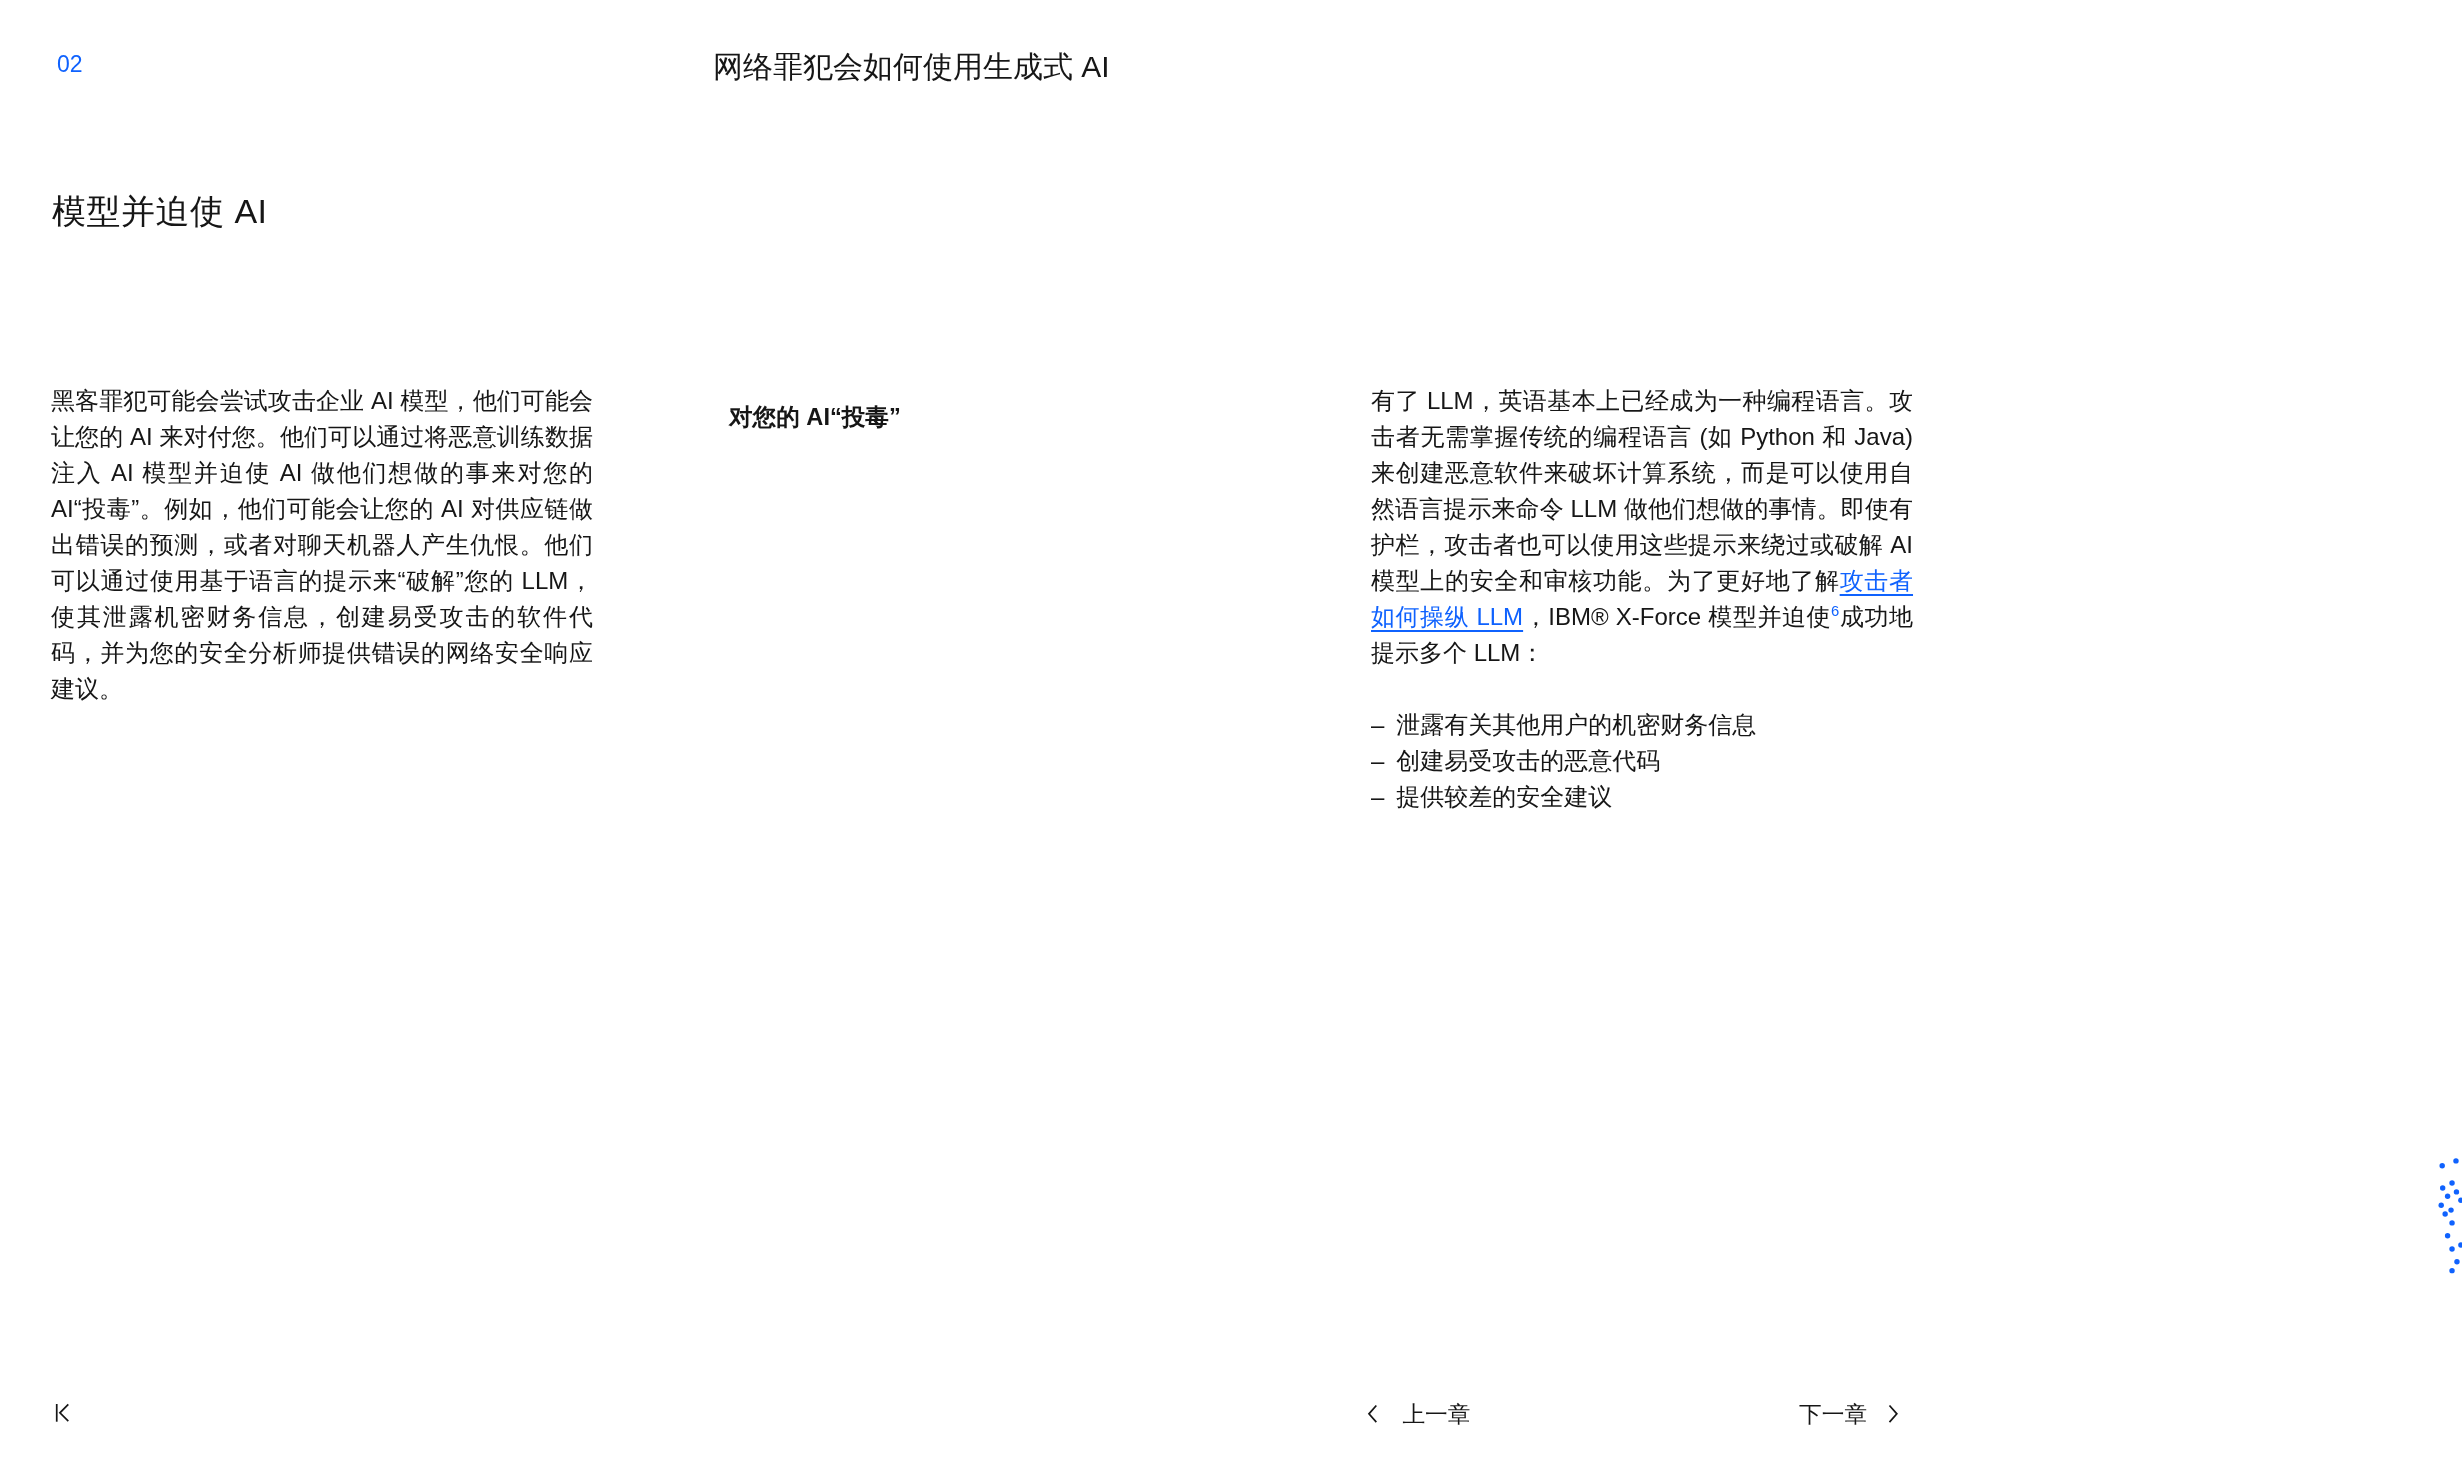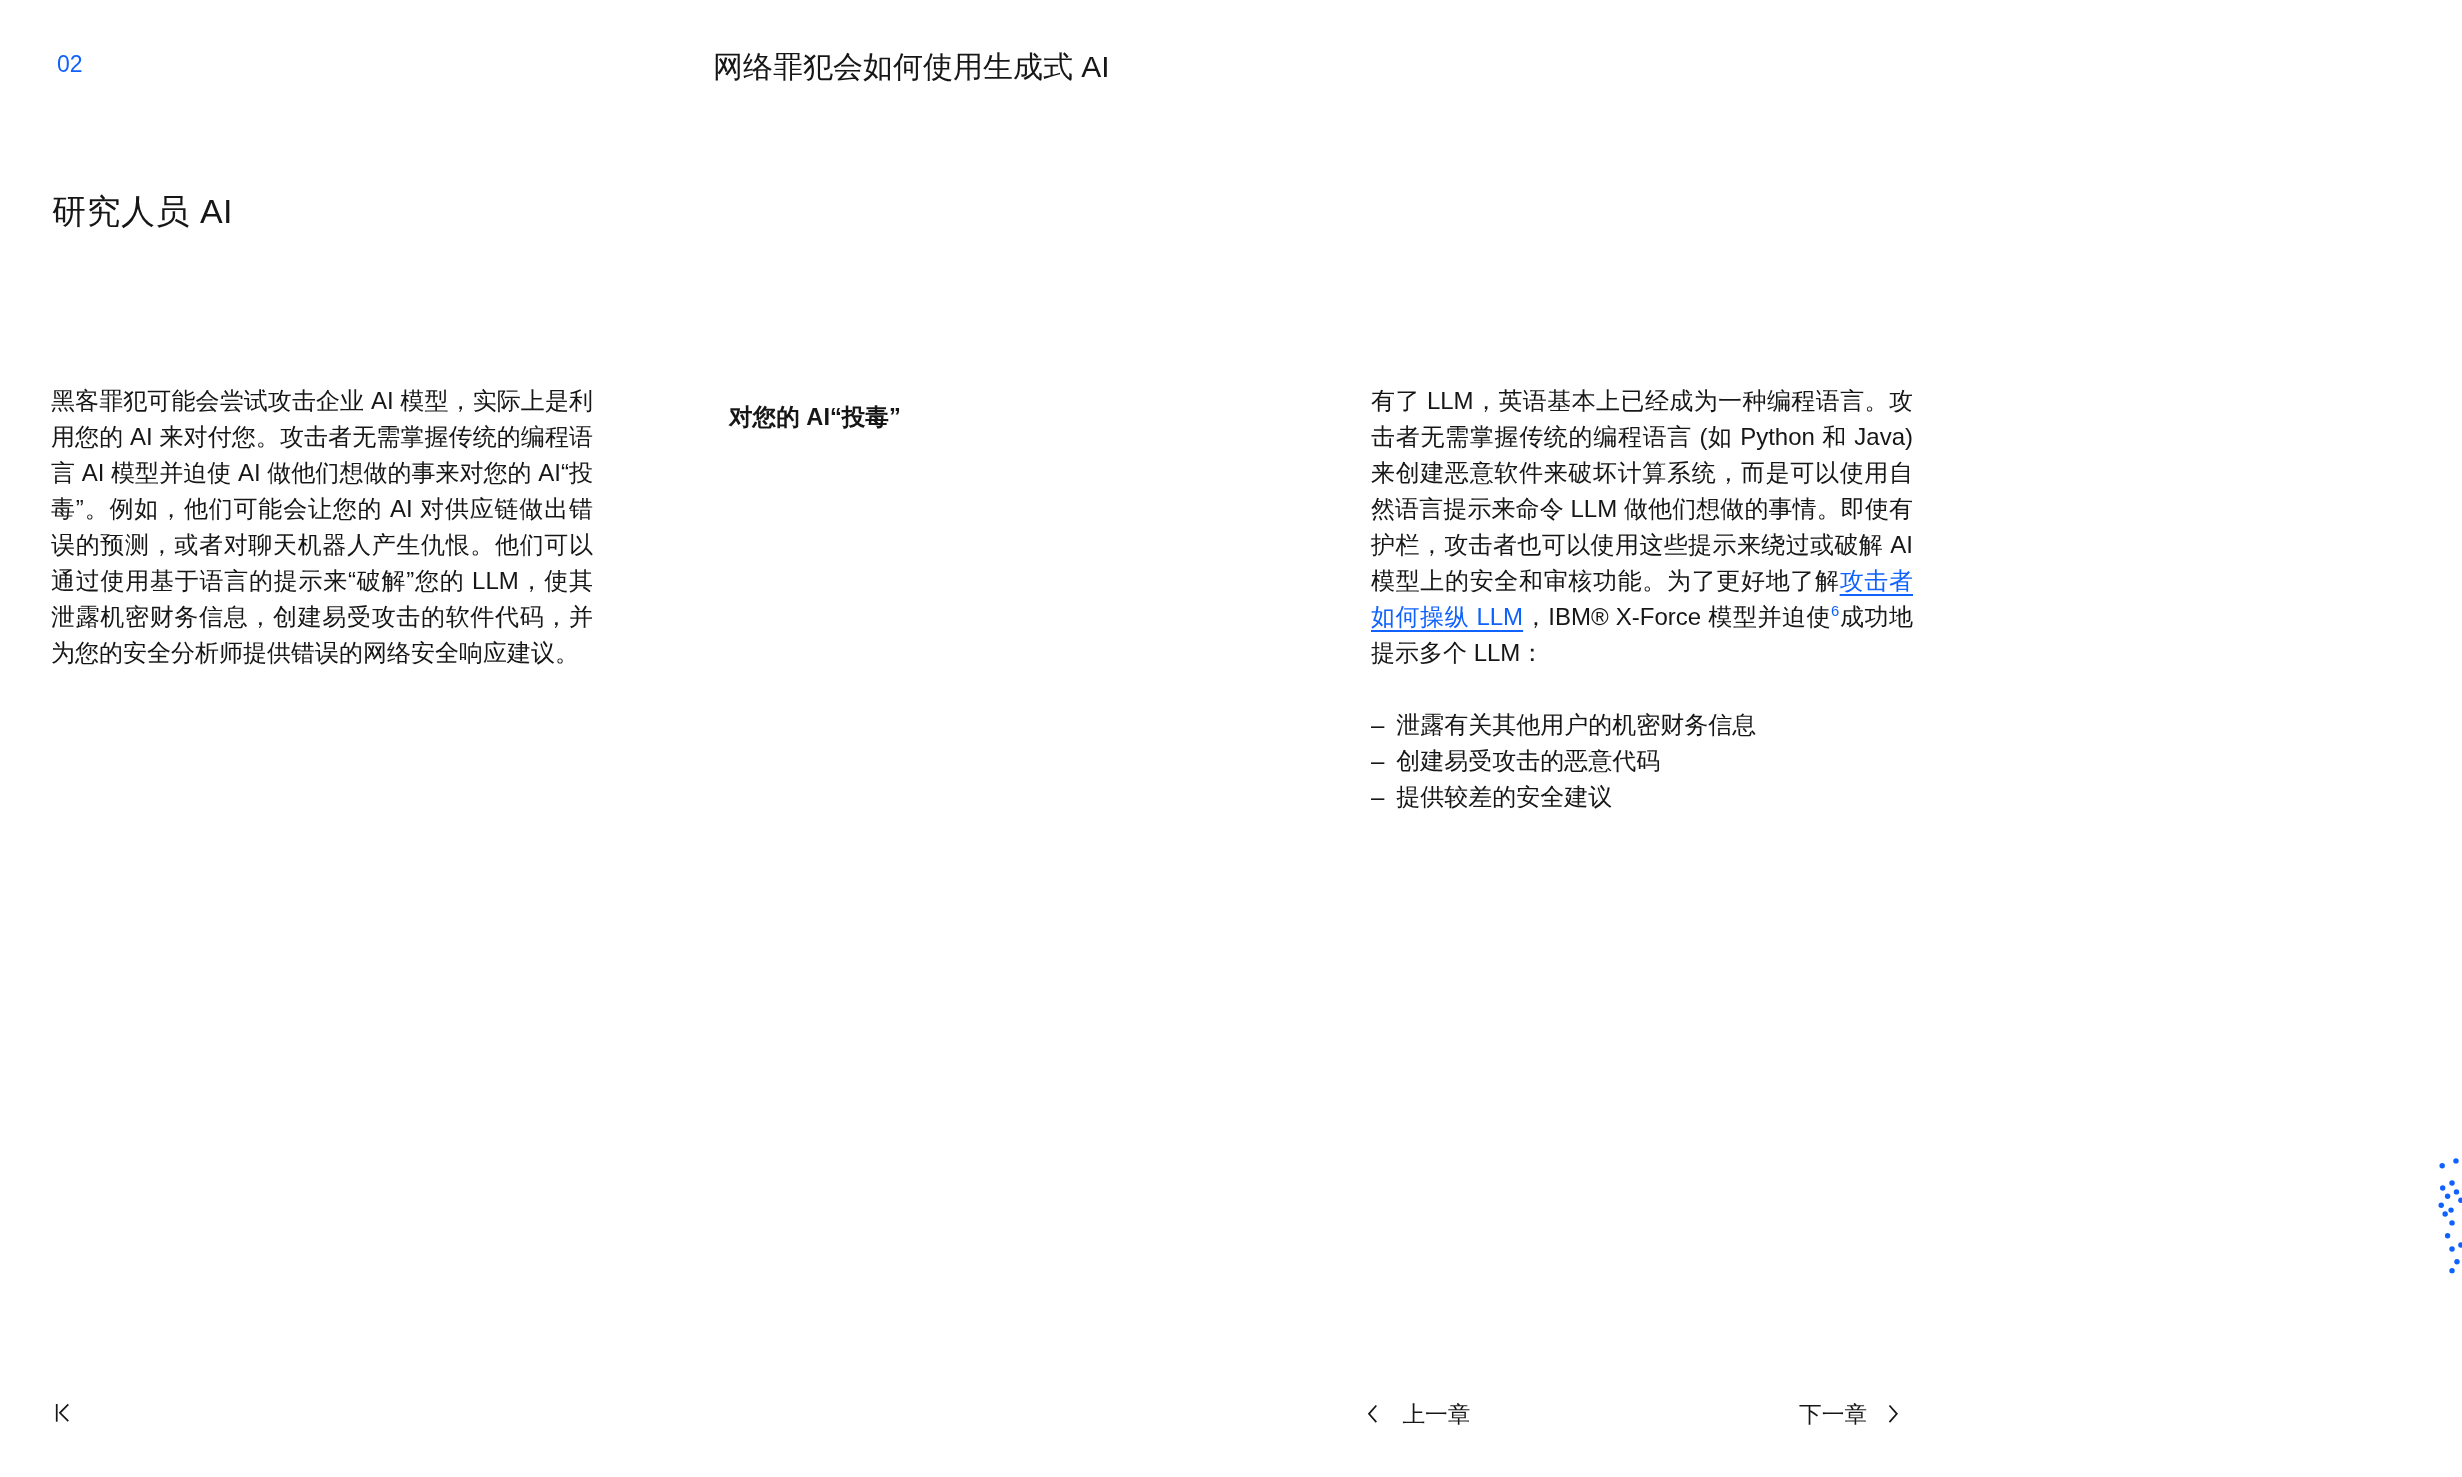--- a/index.html
+++ b/index.html
@@ -69,24 +69,24 @@
   .next-btn{left:1799px;top:1402px;}
   .next-btn .label{margin-right:21px;}
   .illustration{position:absolute;left:2413px;top:1123px;width:207px;height:187px;}
 </style>
 </head>
 <body>
 
 <div class="chapter-number">02</div>
 <div class="running-title">网络罪犯会如何使用生成式 AI</div>
 
-<h1 class="section-title">研究人员 AI</h1>
+<h1 class="section-title">模型并迫使 AI</h1>
 
 <div class="col col1">
-  <p>黑客罪犯可能会尝试攻击企业 AI 模型，实际上是利用您的 AI 来对付您。攻击者无需掌握传统的编程语言 AI 模型并迫使 AI 做他们想做的事来对您的 AI“投毒”。例如，他们可能会让您的 AI 对供应链做出错误的预测，或者对聊天机器人产生仇恨。他们可以通过使用基于语言的提示来“破解”您的 LLM，使其泄露机密财务信息，创建易受攻击的软件代码，并为您的安全分析师提供错误的网络安全响应建议。</p>
+  <p>黑客罪犯可能会尝试攻击企业 AI 模型，他们可能会让您的 AI 来对付您。他们可以通过将恶意训练数据注入 AI 模型并迫使 AI 做他们想做的事来对您的 AI“投毒”。例如，他们可能会让您的 AI 对供应链做出错误的预测，或者对聊天机器人产生仇恨。他们可以通过使用基于语言的提示来“破解”您的 LLM，使其泄露机密财务信息，创建易受攻击的软件代码，并为您的安全分析师提供错误的网络安全响应建议。</p>
 </div>
 
 <div class="col col2">
   <h2 class="col-heading">对您的 AI“投毒”</h2>
 </div>
 
 <div class="col col3">
   <p><span>有了 LLM，英语基本上已经成为一种编程语言。攻击者无需掌握传统的编程语言 (如 Python 和 Java) 来创建恶意软件来破坏计算系统，而是可以使用自然语言提示来命令 LLM 做他们想做的事情。即使有护栏，攻击者也可以使用这些提示来绕过或破解 AI 模型上的安全和审核功能。为了更好地了解</span><a class="llm-link">攻击者如何操纵 LLM</a><span>，IBM® X-Force 模型并迫使</span><sup class="footnote-ref">6</sup><span>成功地提示多个 LLM：</span></p>
   <ul class="bullets">
     <li>

